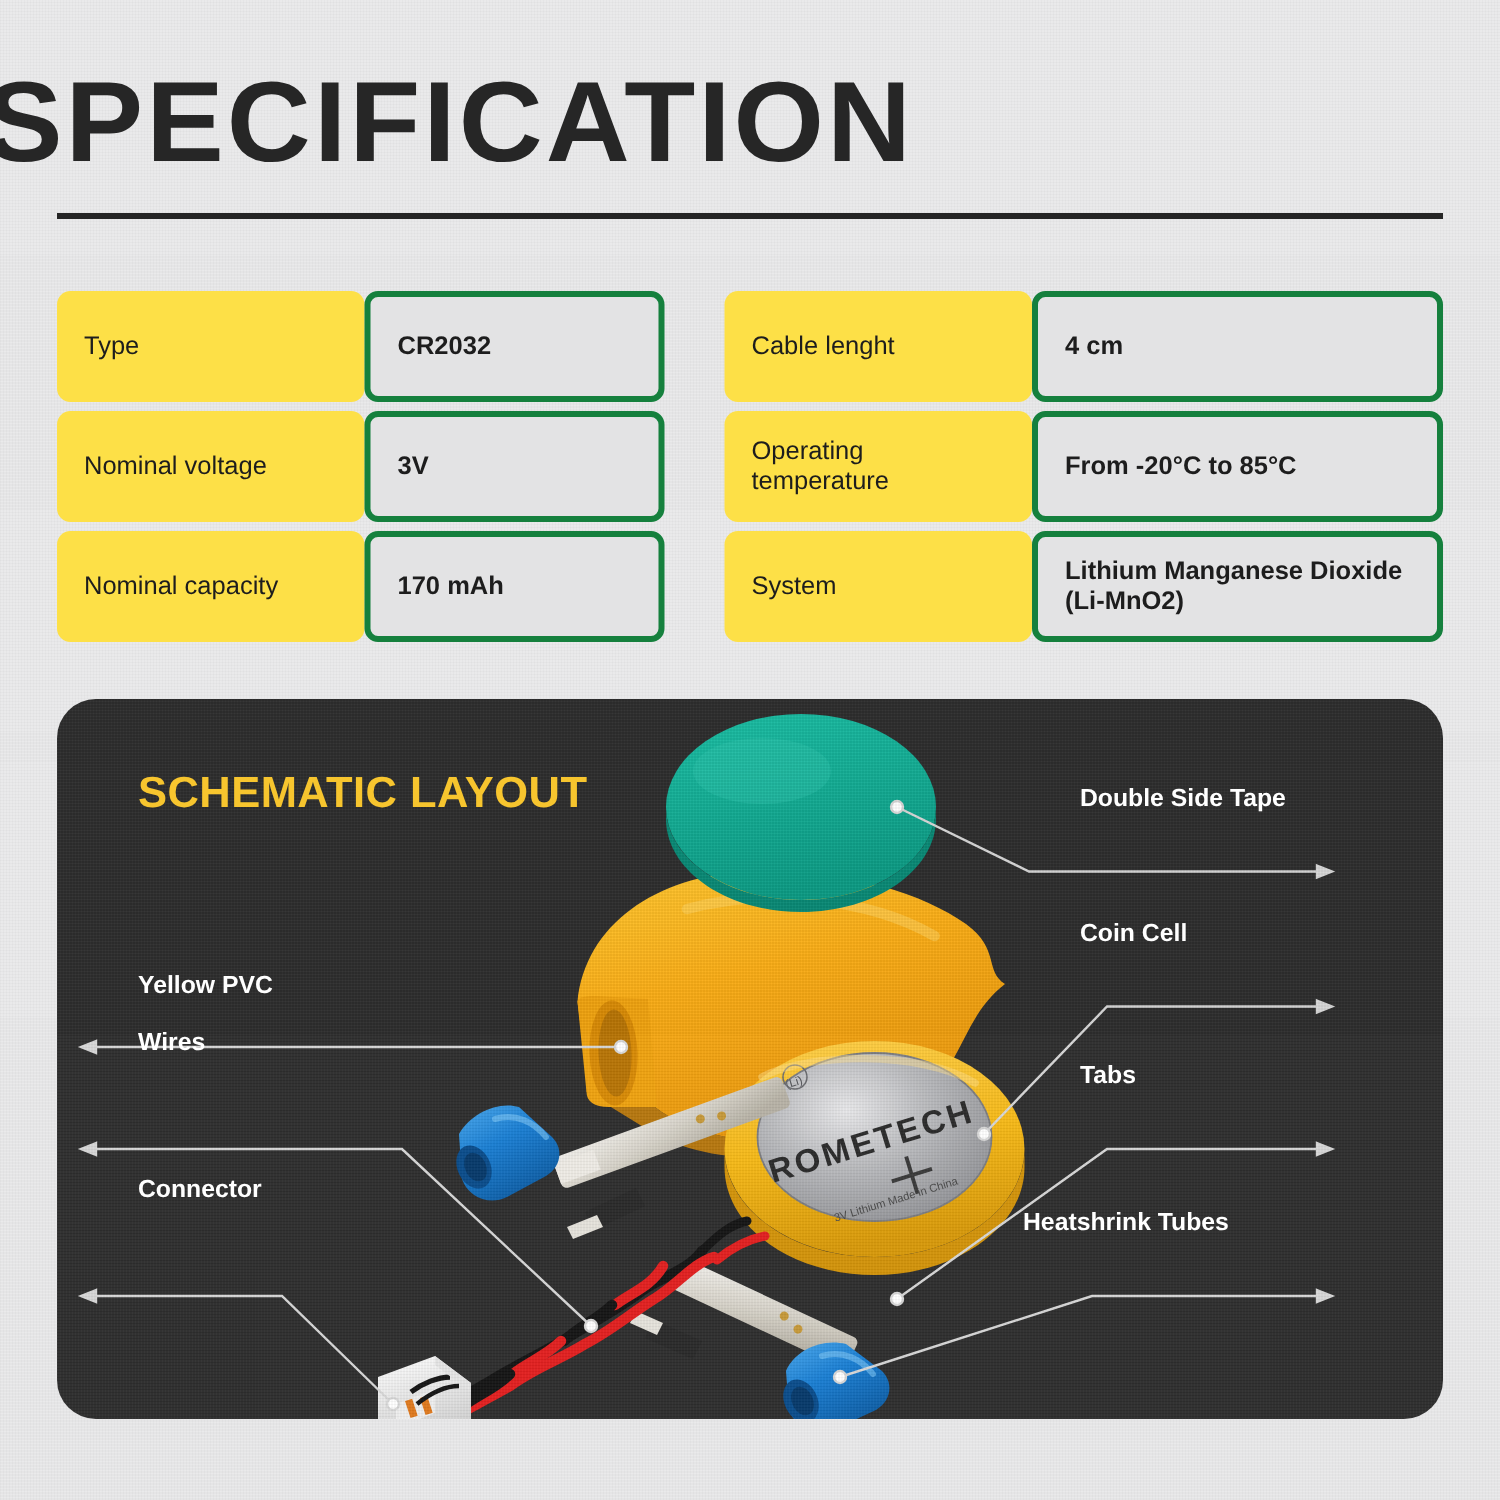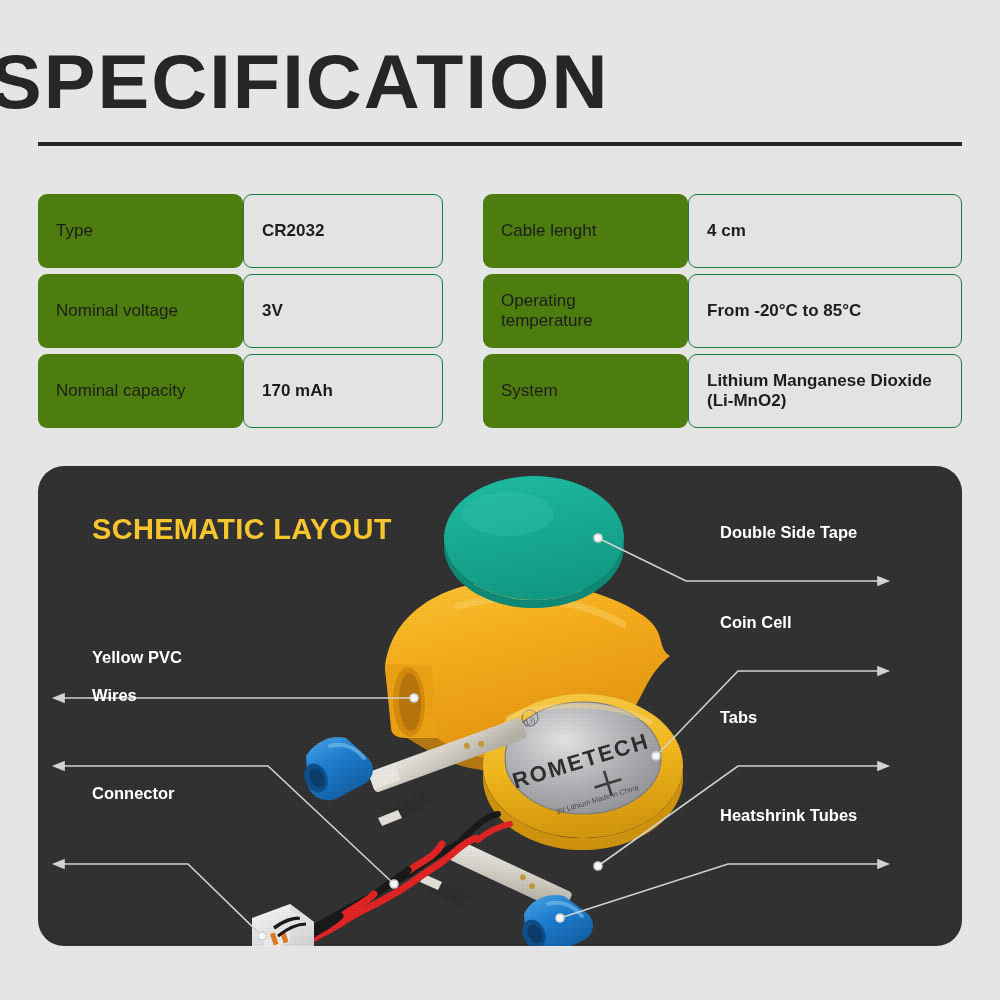--- a/index.html
+++ b/index.html
@@ -48,24 +48,24 @@
     row-gap: 6px;
   }
   .cell {
     display: flex; align-items: center;
     padding: 0 18px;
     border-radius: 9px;
     font-size: 17px;
     line-height: 1.18;
     color: #1d1d1d;
   }
-  .cell-label { background: #4d7c0f; font-weight: normal; }
+  .cell-label { background: #fde047; font-weight: normal; }
   .cell-value {
     background: #e3e3e4;
-    border: 1px solid #15803d;
+    border: 4px solid #15803d;
     font-weight: bold;
   }
   .spacer { background: transparent; }
 
   
   .panel {
     position: absolute; left: 38px; top: 466px;
     width: 924px; height: 480px;
     background: #2e2e2e;
     border-radius: 26px;
@@ -332,14 +332,14 @@
     <div class="heading-line1">SCHEMATIC LAYOUT</div>
   </div>
 
   <div class="callout" style="left:54px; top:152px;margin-top:30px;">Yellow PVC</div>
   <div class="callout" style="left:54px; top:220px;">Wires</div>
   <div class="callout" style="left:54px; top:318px;">Connector</div>
 
   <div class="callout right" style="left:682px; top:57px;">Double Side Tape</div>
   <div class="callout right" style="left:682px; top:147px;">Coin Cell</div>
   <div class="callout right" style="left:682px; top:242px;">Tabs</div>
-  <div class="callout right" style="left:682px; top:340px;">Heatshrink Tubes</div>
+  <div class="callout right" style="left:644px; top:340px;">Heatshrink Tubes</div>
 </div>
 
 </body></html>

